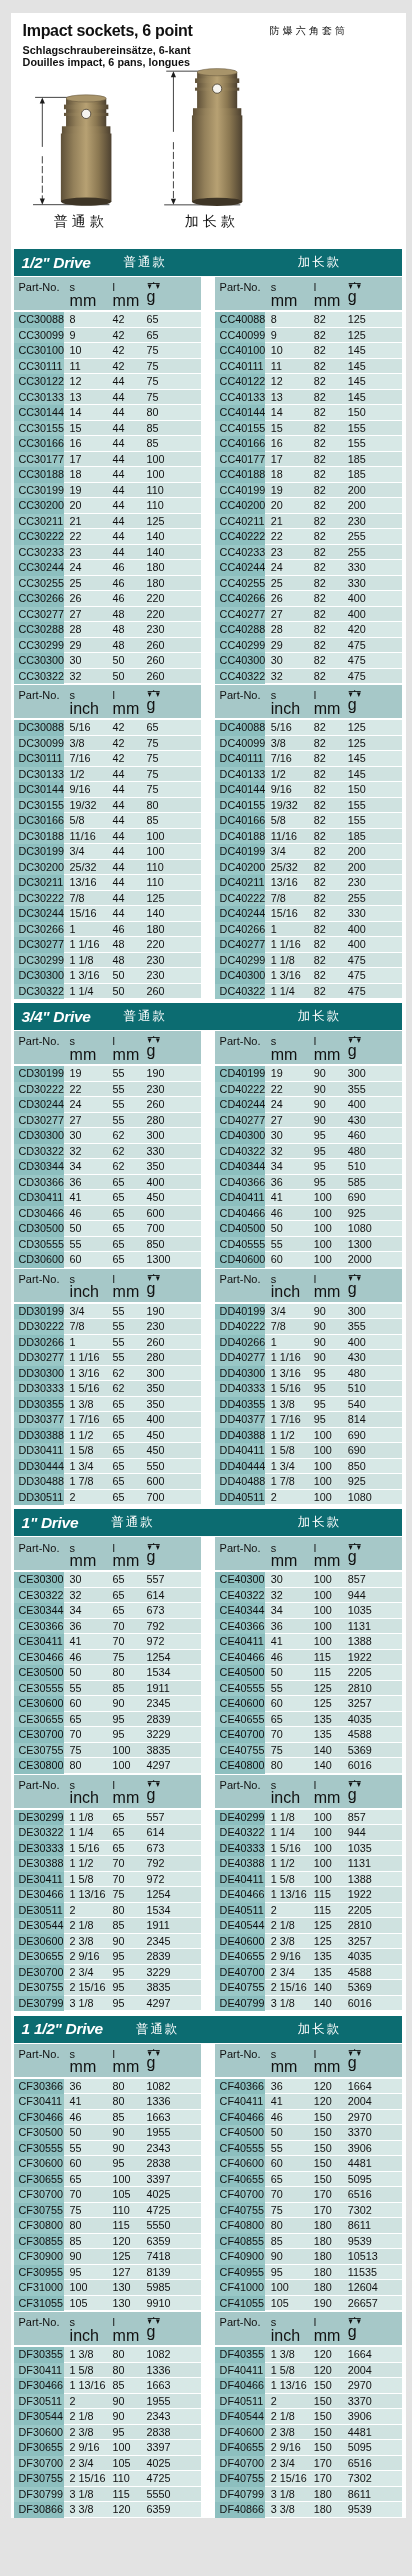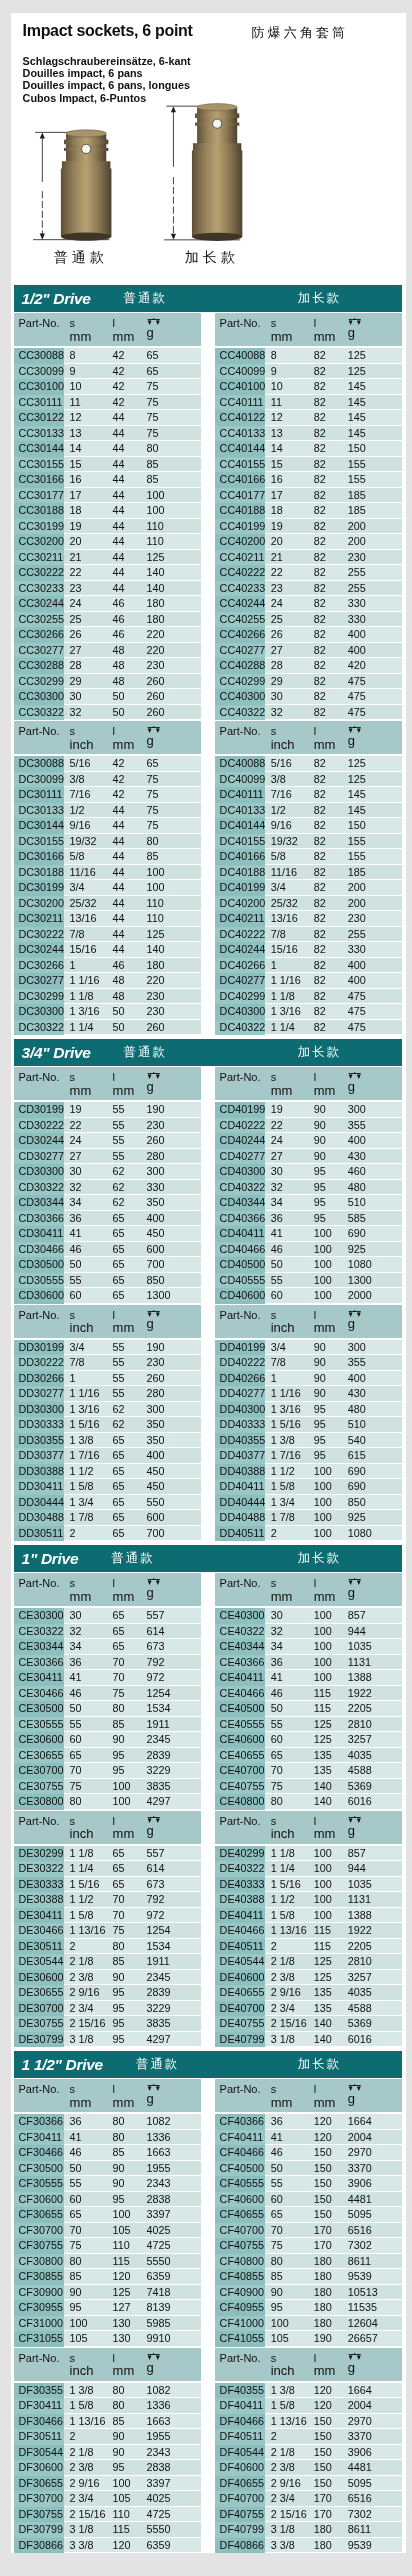--- a/index.html
+++ b/index.html
@@ -9,61 +9,59 @@
     --page_bg:#e3e3e3; --ink:#111111;
   }
   *{margin:0;padding:0;box-sizing:border-box}
   html,body{width:412px}
   body{height:3343px;background:var(--page_bg);font-family:"Liberation Sans",sans-serif;color:var(--ink);overflow:hidden}
   .page{position:relative;margin:13.4px 6.2px 0 11.3px;width:395px;background:#ffffff;padding:5.2px 4.1px 0 3.1px}
   
   .top{position:relative;padding:3.1px 0 2.1px 8.2px}
   .t1{font-size:16px;font-weight:bold;line-height:17px;letter-spacing:-0.3px}
   .t2{font-size:10.8px;font-weight:bold;line-height:12.4px}
-  .t2.first{margin-top:16px}
-  .cn-title{position:absolute;top:5.2px;right:54px;font-size:13px;letter-spacing:3.1px}
+  .t2.first{margin-top:5px}
+  .cn-title{position:absolute;top:5.2px;right:54px;font-size:10px;letter-spacing:3.1px}
   
   .figures{display:flex;align-items:flex-end;height:155px;margin:5.2px 0 18.5px 0}
   figure{display:flex;flex-direction:column;align-items:center}
   .fig-std{margin-left:17.5px}
   .fig-deep{margin-left:33px}
   figcaption{font-size:14px;letter-spacing:4.1px;margin-top:3.1px}
   
   .drive-bar{height:27px;background:var(--teal);color:#fff;display:flex;align-items:center}
   .drive-bar .drive{font-size:15.5px;font-weight:bold;font-style:italic;margin-left:7.2px;letter-spacing:-0.3px}
   .drive-bar .cnl{font-size:12.4px;margin-left:33px;letter-spacing:2.1px}
   .drive-bar .cnr{font-size:12.4px;margin-left:auto;margin-right:61px;letter-spacing:2.1px}
   .tables{display:flex;gap:14.4px}
   .tbl{width:187px}
   .thead{display:grid;grid-template-columns:50px 43px 34px 1fr;background:var(--header_row);padding:4.1px 0 3.1px 0;border-top:1.5px solid #fff;border-bottom:2.6px solid #fff}
   .thead>div{padding-left:5.2px}
   .thead>div:first-child{padding-left:4.1px}
   .thead .lbl{font-weight:normal;font-size:11px;line-height:12.4px}
-  .thead .unit{font-size:13px;line-height:13.4px}
+  .thead .unit{font-size:16px;line-height:13.4px}
   .scale{display:block;margin-top:1px}
   .rows .row{display:grid;grid-template-columns:50px 43px 34px 1fr;height:15.5px;line-height:15.5px;border-bottom:1px solid #fff;font-size:10.8px}
   .rows .row span{padding-left:5.2px;white-space:nowrap}
   .rows .row span.pn{padding-left:4.1px}
   .rows .row:nth-child(odd){background:var(--row_odd)}
   .rows .row:nth-child(odd) .pn{background:var(--partno_odd)}
   .rows .row:nth-child(even){background:var(--row_even)}
   .rows .row:nth-child(even) .pn{background:var(--partno_even)}
   .section{margin-bottom:4.1px}
 </style>
 </head>
 <body>
 
 <div class="page">
 
   <div class="top">
     <div class="t1">Impact sockets, 6 point</div>
     <div class="t2 first">Schlagschraubereinsätze, 6-kant</div>
-    <div class="t2">Douilles impact, 6 pans</div>
     <div class="t2">Douilles impact, 6 pans, longues</div>
-    <div class="t2">Cubos Impact, 6-Puntos</div>
     <div class="cn-title">防爆六角套筒</div>
   </div>
 
   <div class="figures">
     <figure class="fig-std">
       <svg width="98" height="120" viewBox="0 0 190 232">
         <defs>
           <linearGradient id="bz" x1="0" y1="0" x2="1" y2="0">
             <stop offset="0" stop-color="#5e5038"></stop>
               <stop offset="0.25" stop-color="#93805a"></stop>
@@ -1110,21 +1108,21 @@
               <div class="row">
                 <span class="pn">DD40355</span>
                 <span>1 3/8</span>
                 <span>95</span>
                 <span>540</span>
               </div>
               <div class="row">
                 <span class="pn">DD40377</span>
                 <span>1 7/16</span>
                 <span>95</span>
-                <span>615</span>
+                <span>814</span>
               </div>
               <div class="row">
                 <span class="pn">DD40388</span>
                 <span>1 1/2</span>
                 <span>100</span>
                 <span>690</span>
               </div>
               <div class="row">
                 <span class="pn">DD40411</span>
                 <span>1 5/8</span>

